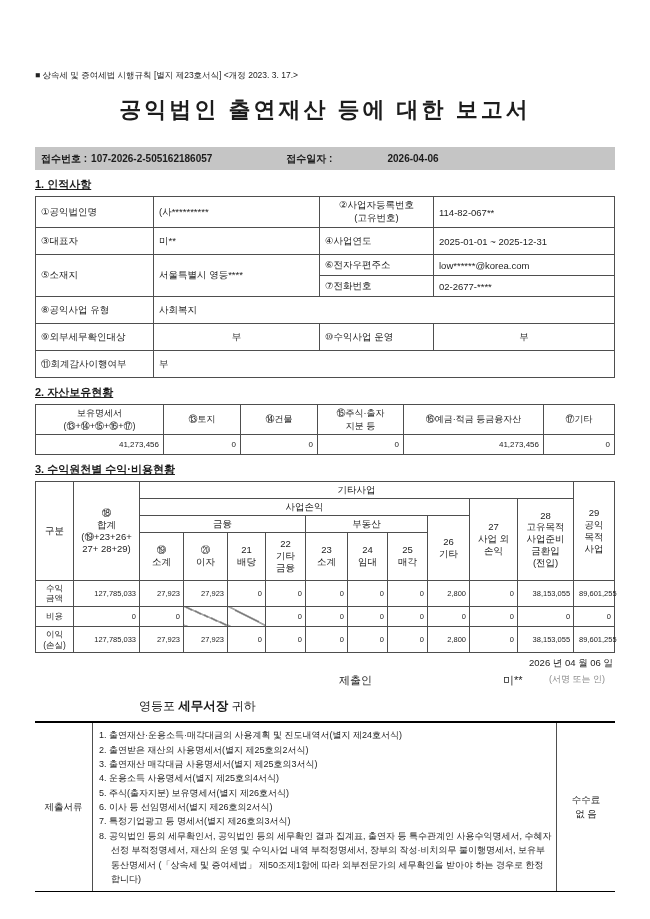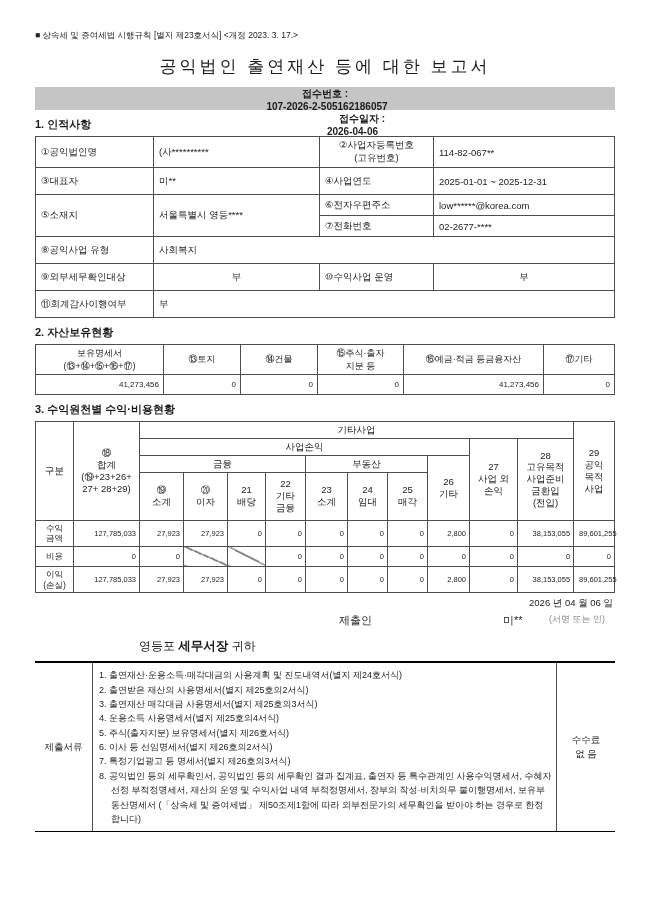--- a/index.html
+++ b/index.html
@@ -3,45 +3,44 @@
 <meta charset="utf-8">
 <style>
   * { box-sizing: border-box; }
   html,body { margin:0; padding:0; background:#ffffff; }
   .page {
     position: relative;
     width: 650px; height: 919px;
     background: #ffffff;
     color: #1c1c1c;
     font-family: "Liberation Sans", "DejaVu Sans", sans-serif;
-    padding: 30px 35px 0 35px;
+    padding: 70px 35px 0 35px;
     overflow: hidden;
   }
   .form-ref { font-size: 8.5px; color:#222; }
   .title {
-    margin: 13px 0 9px 0;
+    margin: 13px 0 22px 0;
     text-align: center;
-    font-size: 17px;
-    font-weight: normal;
+    font-size: 22px;
+    font-weight: bold;
     letter-spacing: 3px;
   }
   .note-row { display:flex; justify-content:space-between; font-size:8.5px; margin-bottom:4px; }
   .receipt-bar {
     background:#c5c5c5;
     height: 23px;
     display:flex; align-items:center;
     font-size: 10px; font-weight: bold;
     padding: 0 6px;
     margin-bottom: 7px;
-    flex-direction: column;
   }
   .receipt-bar .rb-num { margin-left:4px; }
   .receipt-bar .rb-date-label { margin-left:74px; }
   .receipt-bar .rb-date { margin-left:55px; }
-  .sec-heading { font-size:11px; font-weight:bold; margin:7px 0 4px 0; }
+  .sec-heading { font-size:11px; font-weight:bold; margin:7px 0 4px 0;text-decoration:underline; }
   table.t { border-collapse: collapse; width: 580px; table-layout: fixed; }
   table.t td { border: 1px solid #4e4e4e; font-size: 9.5px; padding: 2px 5px; vertical-align: middle; }
   .pre { white-space: pre-line; }
   .c { text-align: center; }
   .r { text-align: right; }
   .small { font-size: 8.5px; }
   
   .t1 td { height: 27px; }
   .t1 td.half { height: 21px; }
   

